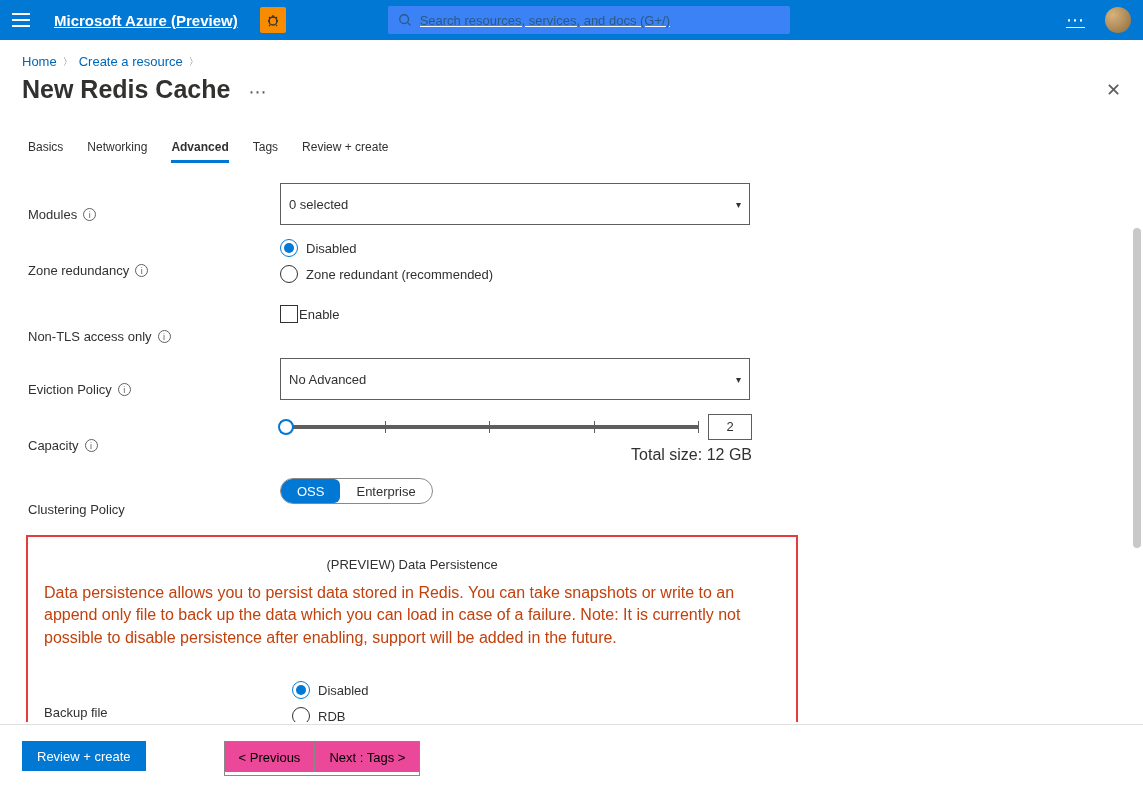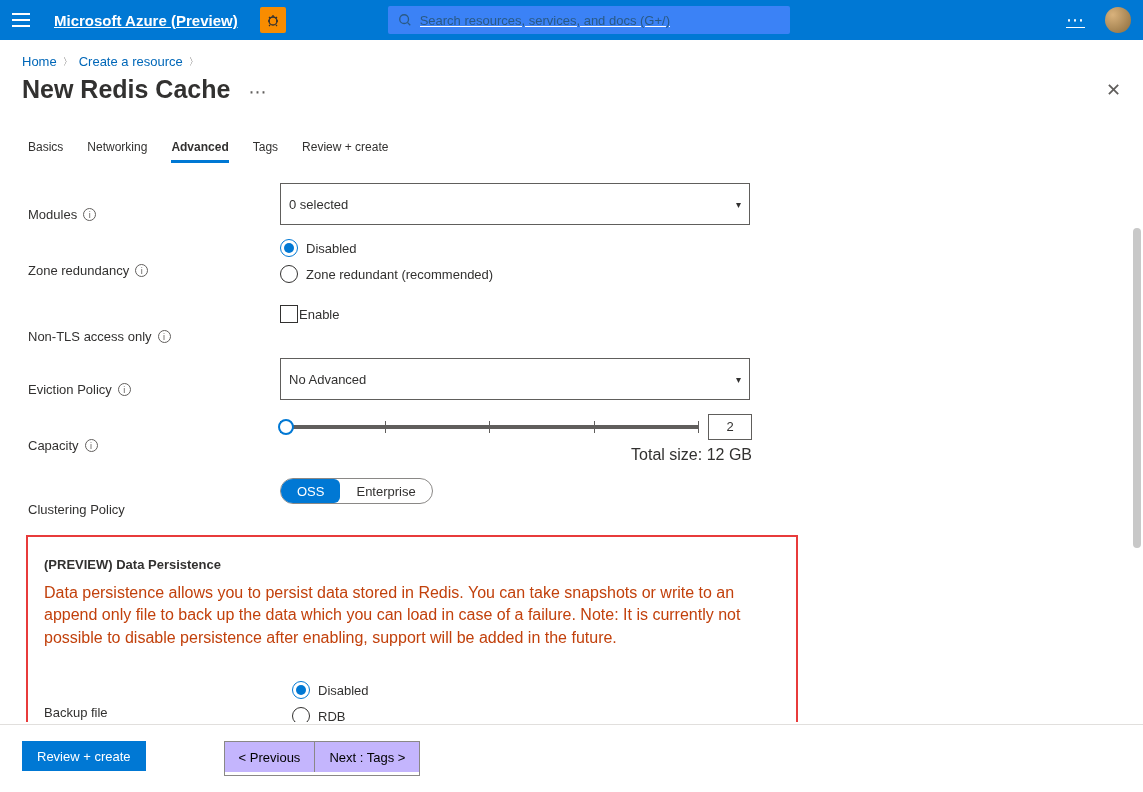--- a/index.html
+++ b/index.html
@@ -59,29 +59,29 @@
 .slider-box{width:44px;height:26px;border:1px solid #605e5c;text-align:center;font-size:13px;line-height:24px;}
 .total-size{text-align:right;font-size:16px;color:#323130;margin-top:6px;width:472px;}
 
 
 .pill-wrap{display:inline-flex;border:1px solid #8a8886;border-radius:14px;height:26px;overflow:hidden;}
 .pill{padding:4px 16px;font-size:13px;cursor:pointer;line-height:18px;}
 .pill.active{background:#0078d4;color:#fff;border-radius:6px;}
 
 
 .preview-box{border:2px solid #e83b3b;padding:20px 16px 30px;margin:18px 4px 10px;max-width:772px;}
-.preview-title{font-weight:700;font-size:13px;margin-bottom:10px;}
+.preview-title{font-weight:400;font-size:13px;margin-bottom:10px;text-align:center;}
 .preview-desc{font-size:16px;line-height:1.4;color:#c2410c;margin-bottom:32px;max-width:720px;}
 
 
 .fake-scroll{position:absolute;right:2px;top:120px;width:8px;height:320px;background:#c8c8c8;border-radius:4px;}
 
 
 .footer { position: absolute; bottom: 0; left: 0; right: 0; height: 68px; border-top: 1px solid #e1dfdd; padding: 16px 22px; display:flex; gap:18px; background:#fff;}
-.btn { height: 30px; padding: 0 14px; font-size: 13px; border: 1px solid #8a8886; background: #c4b5fd; cursor: pointer; }
+.btn { height: 30px; padding: 0 14px; font-size: 13px; border: 1px solid #8a8886; background: #ec4899; cursor: pointer; }
 .btn.primary { background: #0078d4; border-color:#0078d4; color: #fff; }
 .btn-group{display:inline-flex;border:1px solid #8a8886;}
 .btn-group .btn{border:none;border-right:1px solid #8a8886;}
 .btn-group .btn:last-child{border-right:none;}
 </style>
 </head>
 <body>
 
 <div class="topbar">
   <div class="hamburger">

